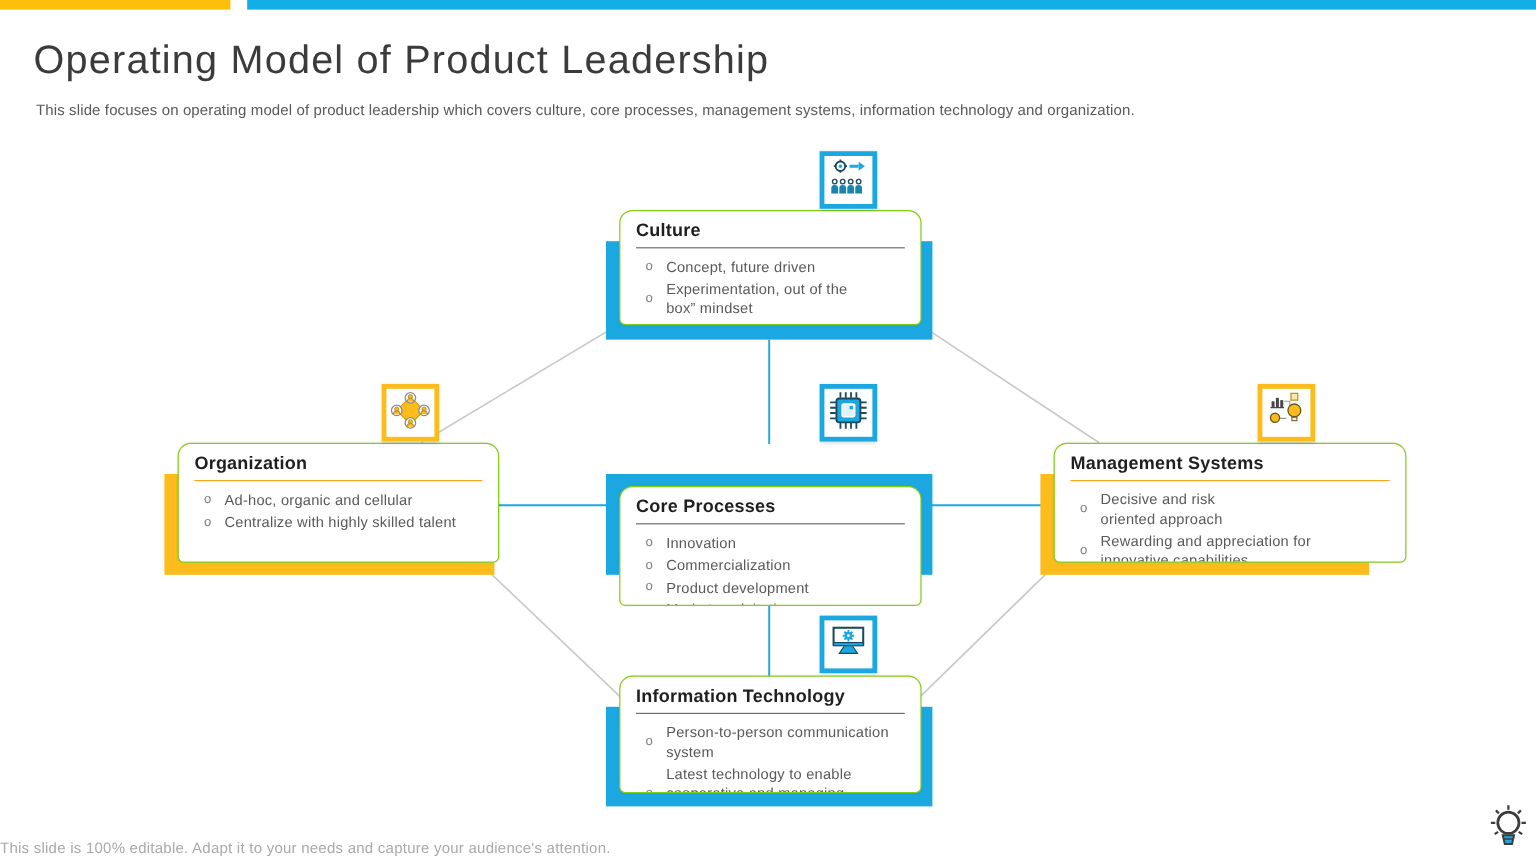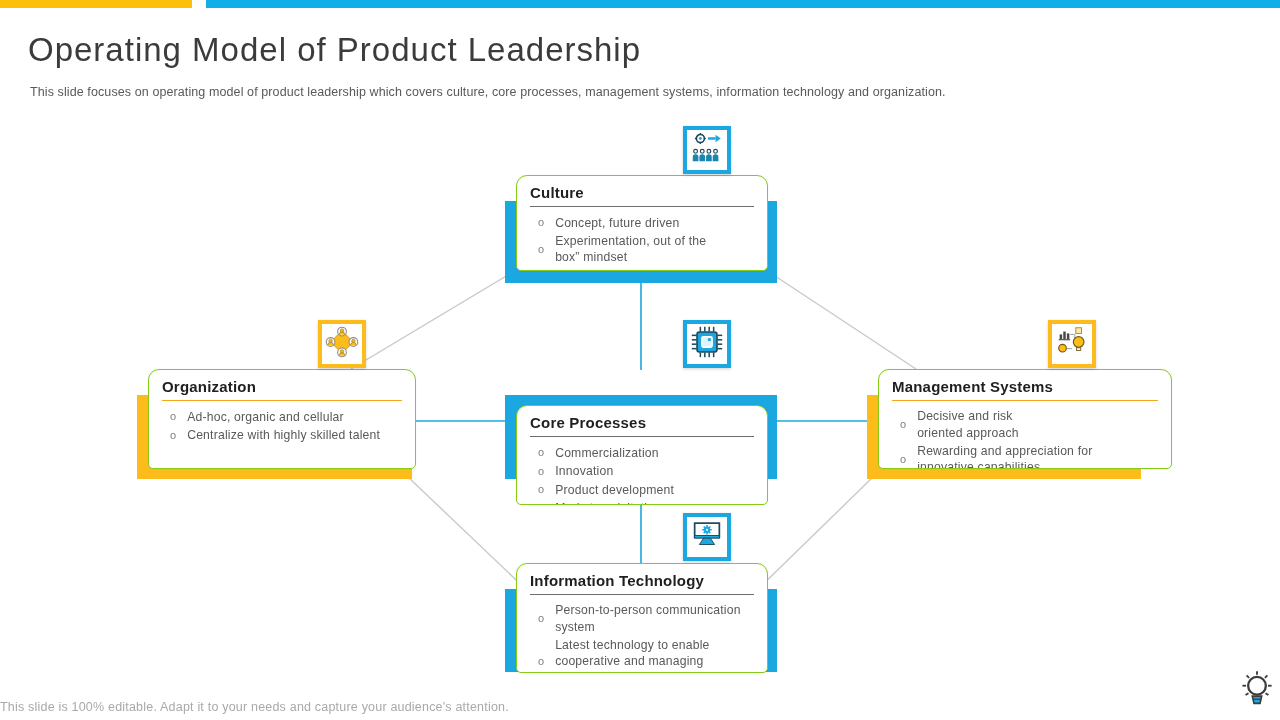--- a/index.html
+++ b/index.html
@@ -40,21 +40,21 @@
   .card {
     position:absolute; z-index:3; background:#ffffff;
     border:1px solid #84cc16; border-radius:11px 11px 5px 5px;
     padding:8px 13px 0 13px; overflow:hidden;
     box-shadow:0 0 2px rgba(0,0,0,.06);
   }
   .card-culture { left:516px; top:175px; width:252px; height:96px; }
   .card-organization { left:148px; top:369px; width:268px; height:100px; }
   .card-core { left:516px; top:369px; width:252px; height:100px;margin-top:36px; }
   .card-mgmt { left:878px; top:369px; width:294px; height:100px; }
-  .card-it { left:516px; top:563px; width:252px; height:110px; }
+  .card-it { left:516px; top:563px; width:252px; height:98px; }
   .card h3 { font-size:15px; font-weight:700; color:#1f1f1f; letter-spacing:.2px; }
   .card .rule { height:1.4px; margin-top:5px; }
   .card.blue-theme .rule { background:#6e6e6e; }
   .card.yellow-theme .rule { background:#f3a81c; }
   .card ul { list-style:none; margin-top:7px; }
   .card li { display:flex; font-size:12.2px; color:#595959; line-height:1.33; margin-bottom:2px;align-items:center; }
   .card li::before { content:"o"; color:#808080; font-size:11px; margin:0 11px 0 8px; line-height:1.5; }
   .bt { white-space:pre-line; letter-spacing:.2px; }
 
   
@@ -134,24 +134,24 @@
           <span class="bt">Centralize with highly skilled talent</span>
         </li>
     </ul>
   </section>
 
   <section class="card blue-theme card-core">
     <h3>Core Processes</h3>
     <div class="rule"></div>
     <ul>
       <li>
+          <span class="bt">Innovation</span>
+        </li>
+      <li>
           <span class="bt">Commercialization</span>
-        </li>
-      <li>
-          <span class="bt">Innovation</span>
         </li>
       <li>
           <span class="bt">Product development</span>
         </li>
       <li>
           <span class="bt">Market exploitation</span>
         </li>
     </ul>
   </section>
 

